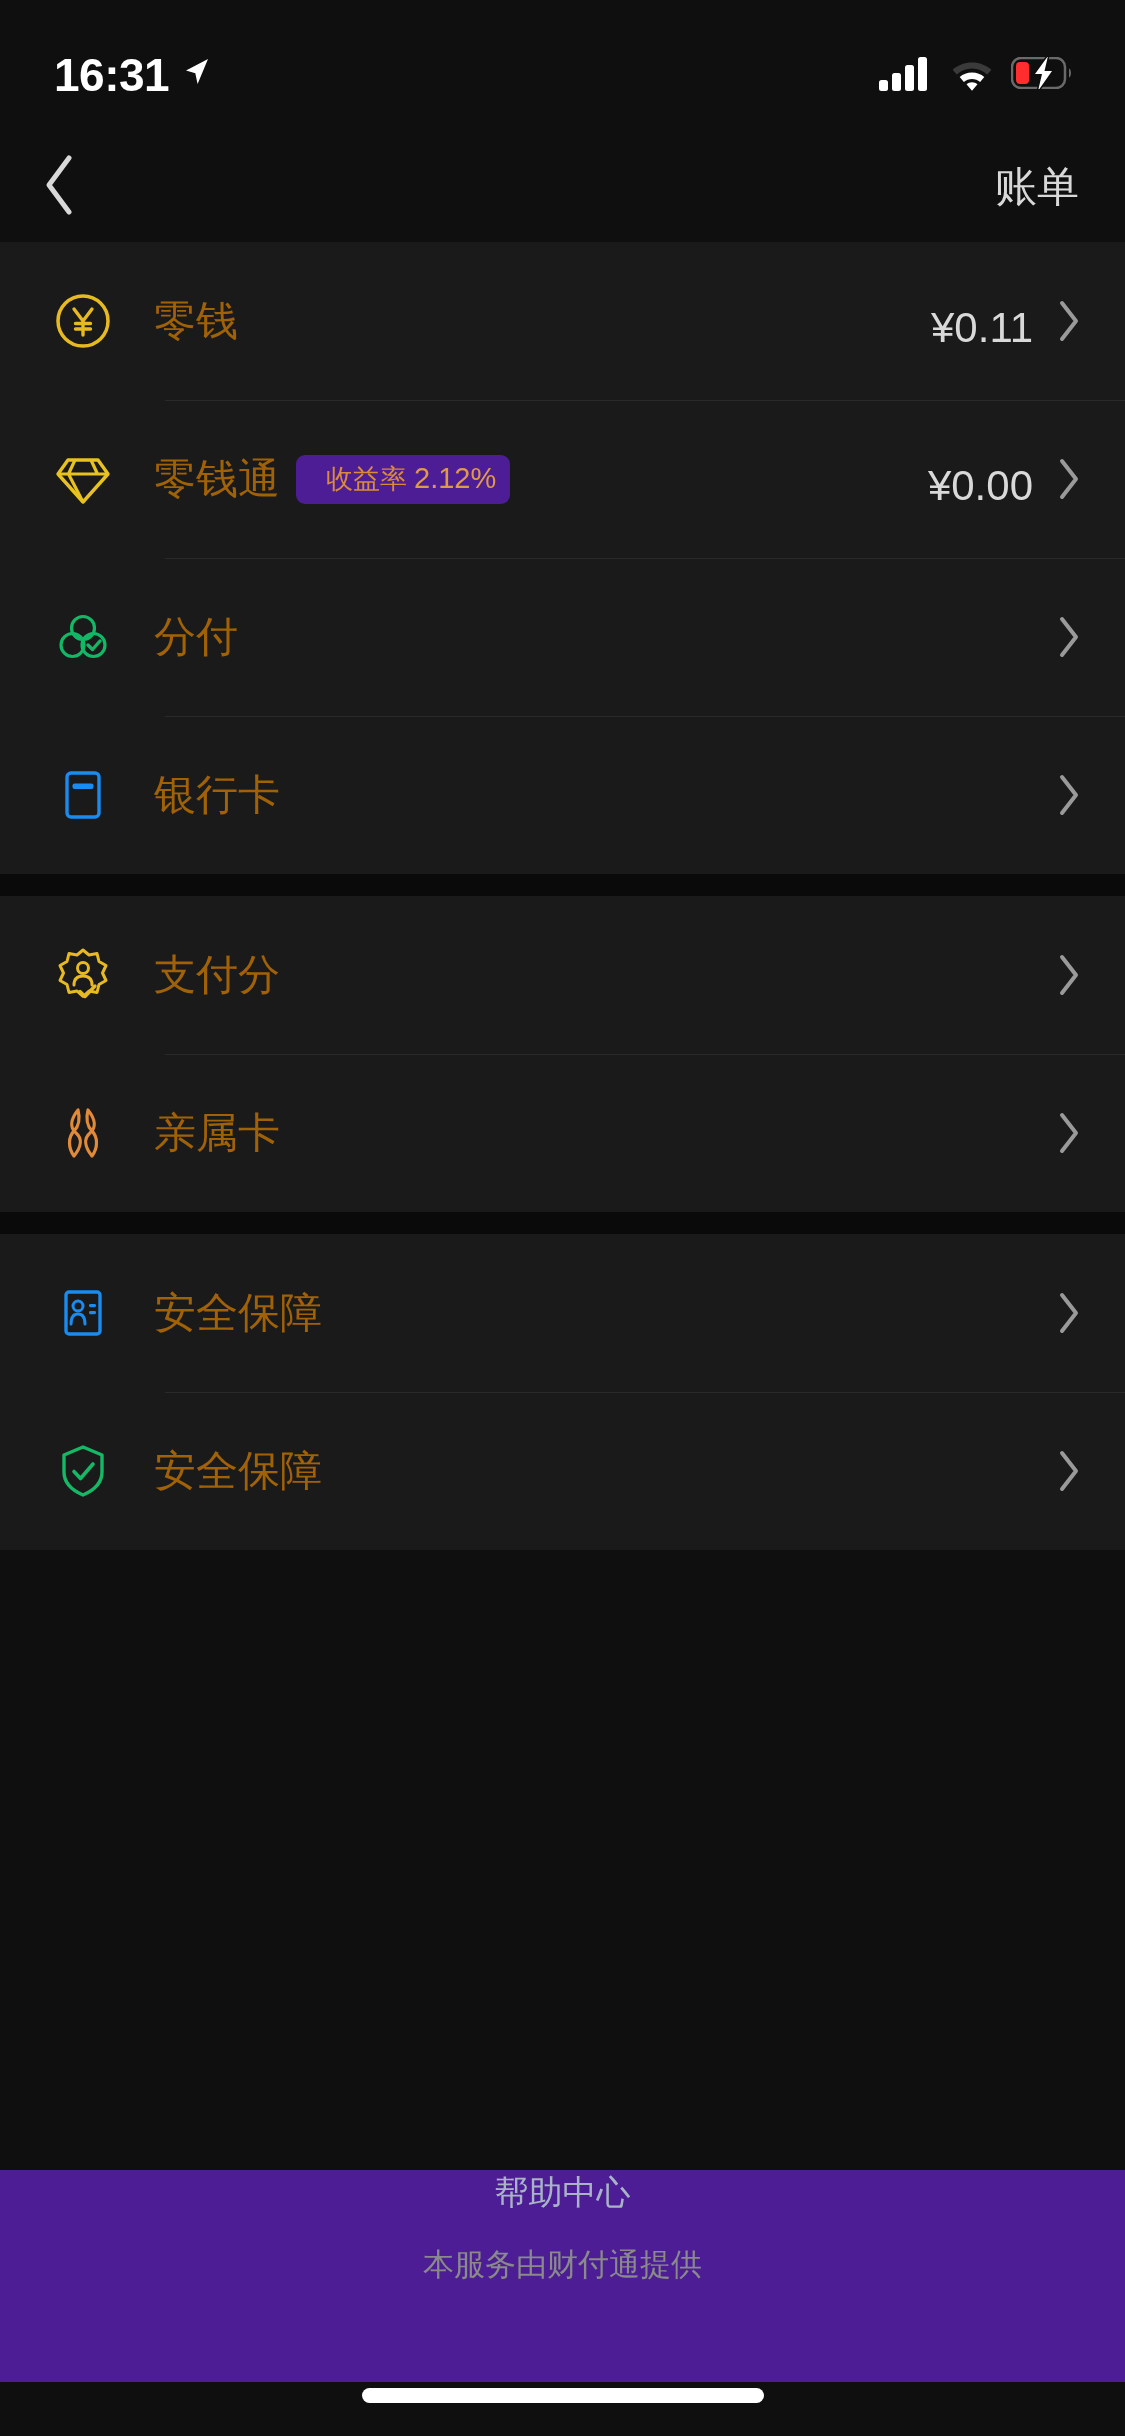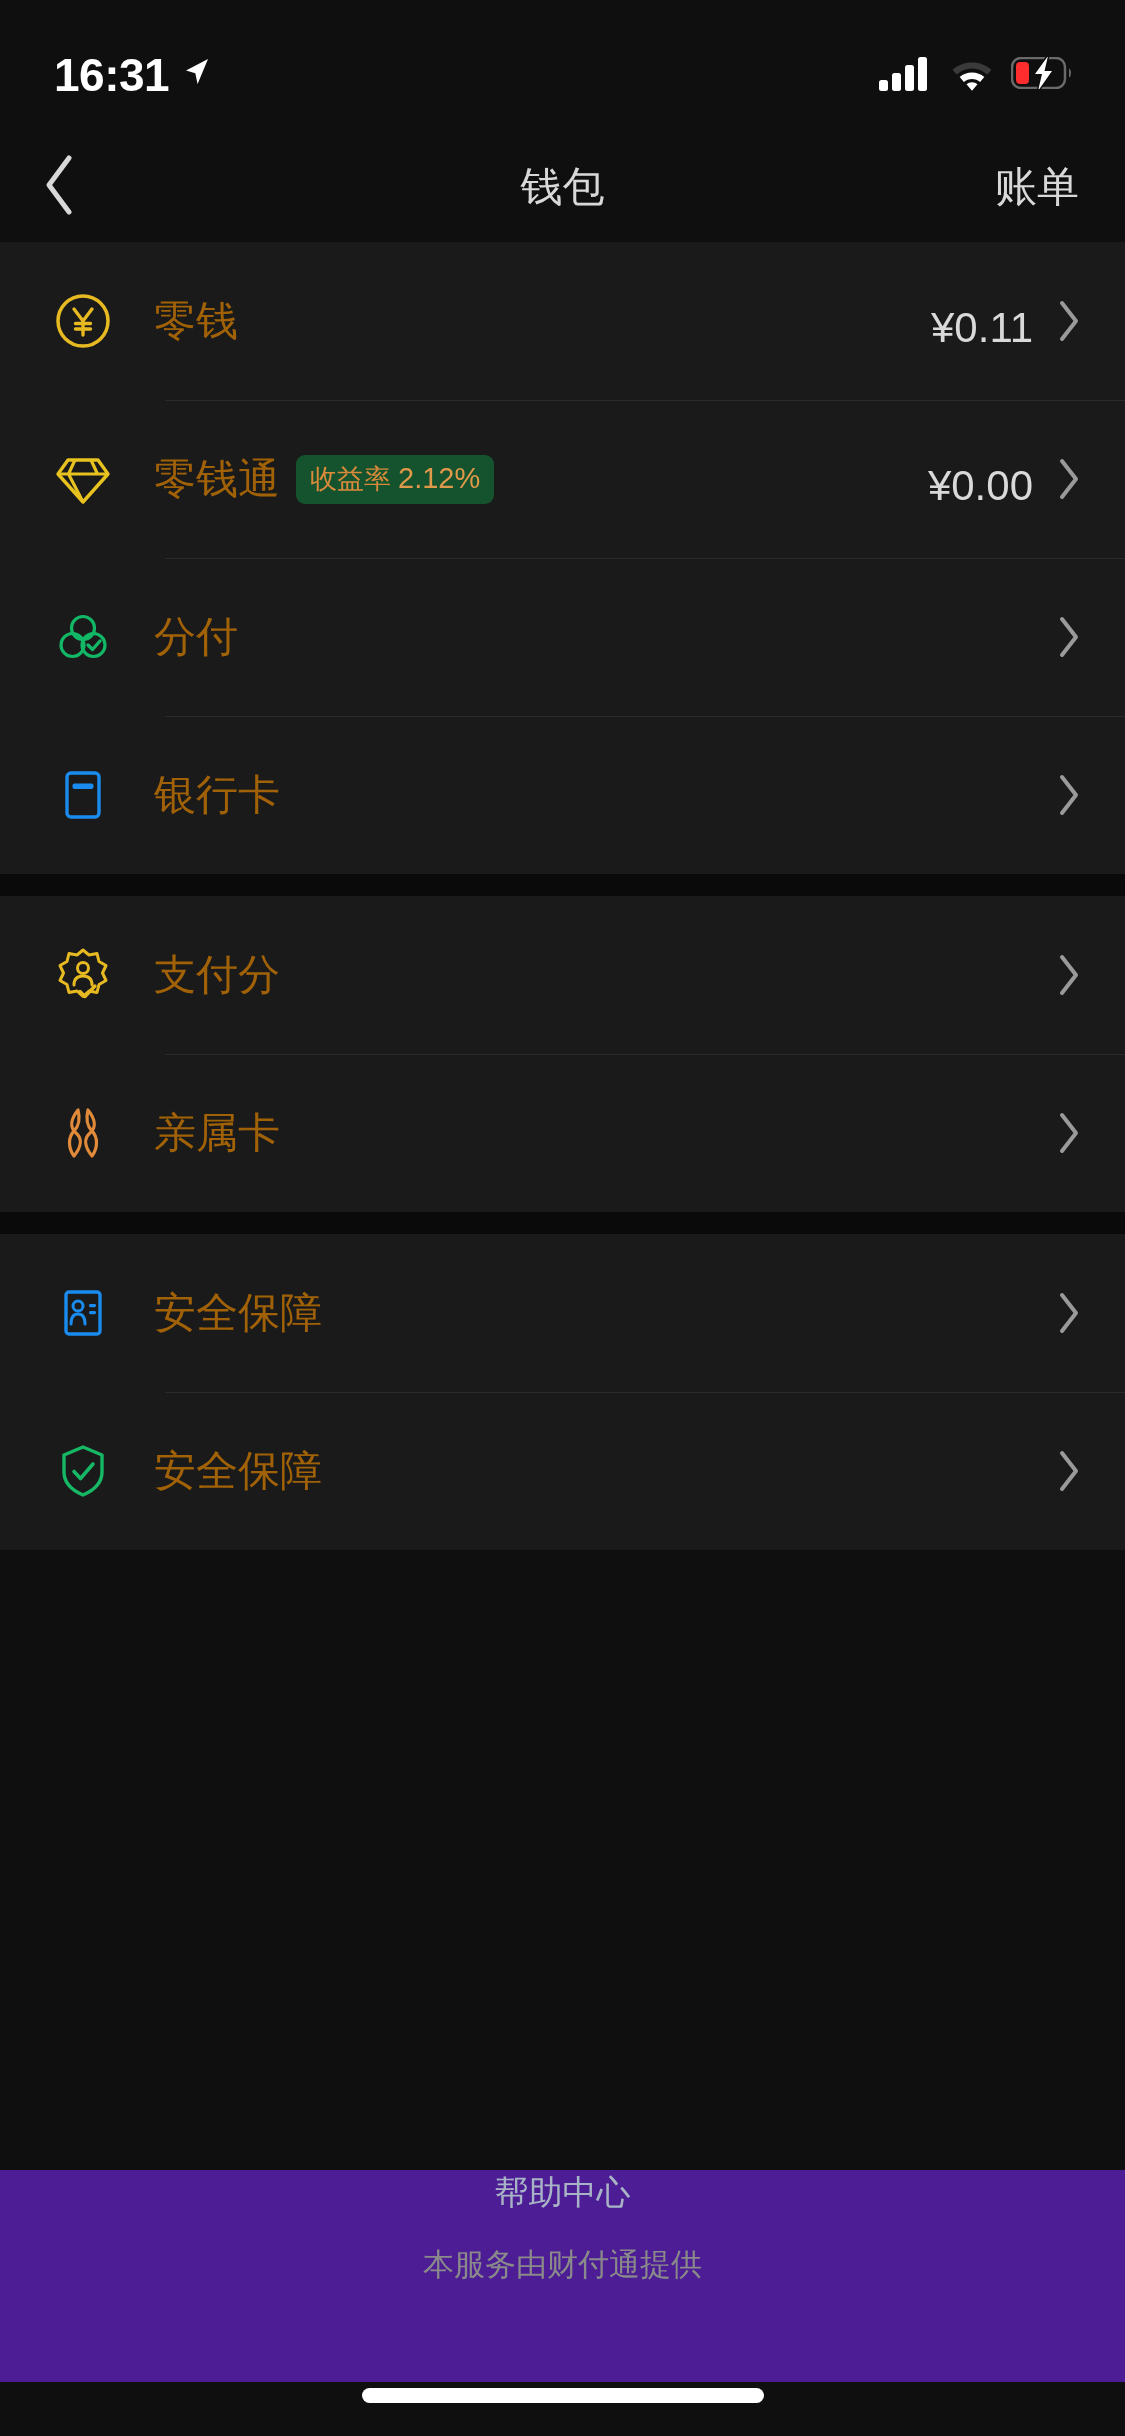--- a/index.html
+++ b/index.html
@@ -84,23 +84,23 @@
     margin-right:40px;
   }
   .row-label {
     color:#a16207;
     font-size:42px;
     font-weight:400;
     white-space:nowrap;
   }
   .row-badge {
     margin-left:16px;
-    background:#14532d;
+    background:#4c1d95;
     border-radius:9px;
-    padding:9px 14px 11px 14px;
+    padding:9px 14px 11px 30px;
     display:inline-flex; align-items:baseline;
     line-height:1;
   }
   .badge-label { color:#d98a3a; font-size:27px; }
   .badge-value { color:#e0984a; font-size:29px; margin-left:7px; }
   .row-spacer { flex:1 1 auto; }
   .row-value {
     color:#d9d9d9; font-size:42px;
     margin-right:24px;
     white-space:nowrap;
@@ -177,21 +177,20 @@
   </div>
 
   <div class="nav-bar">
     <div class="nav-back">
       <span>
         <svg width="34" height="62" viewBox="0 0 34 62">
           <path d="M27 4 L7 31 L27 58" fill="none" stroke="#d8d8d8" stroke-width="5" stroke-linecap="round" stroke-linejoin="round"></path>
         </svg>
       </span>
     </div>
-    <div class="nav-title">钱包</div>
     <div class="nav-right">账单</div>
   </div>
 
   <div class="content">
 
     <div class="section">
 
       <div class="row">
         <div class="row-icon">
           <svg width="58" height="58" viewBox="0 0 58 58">

